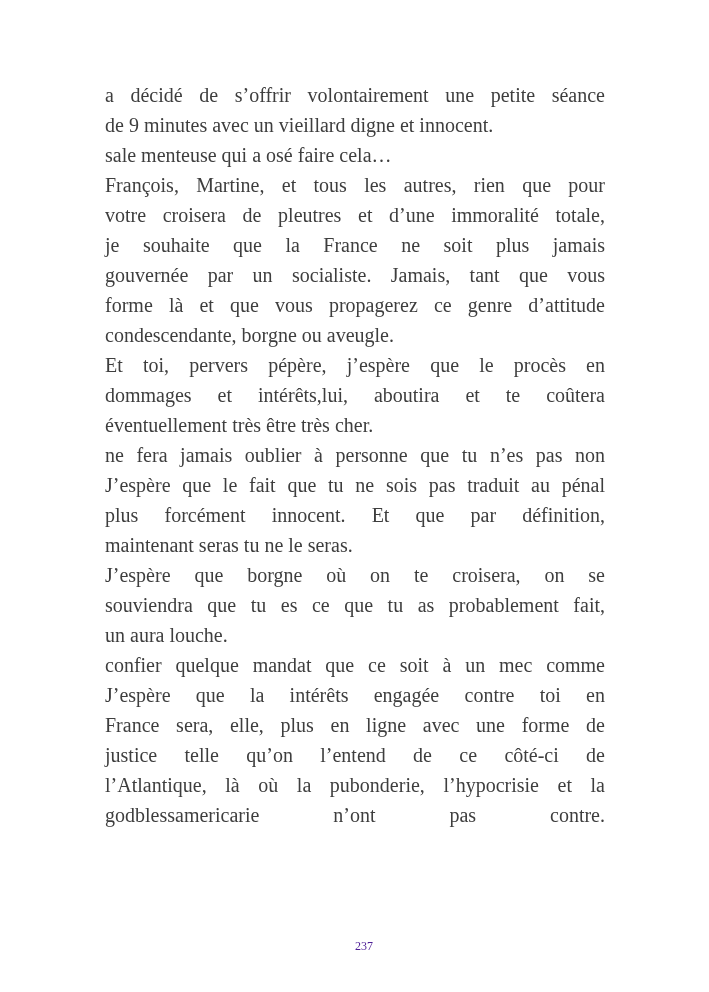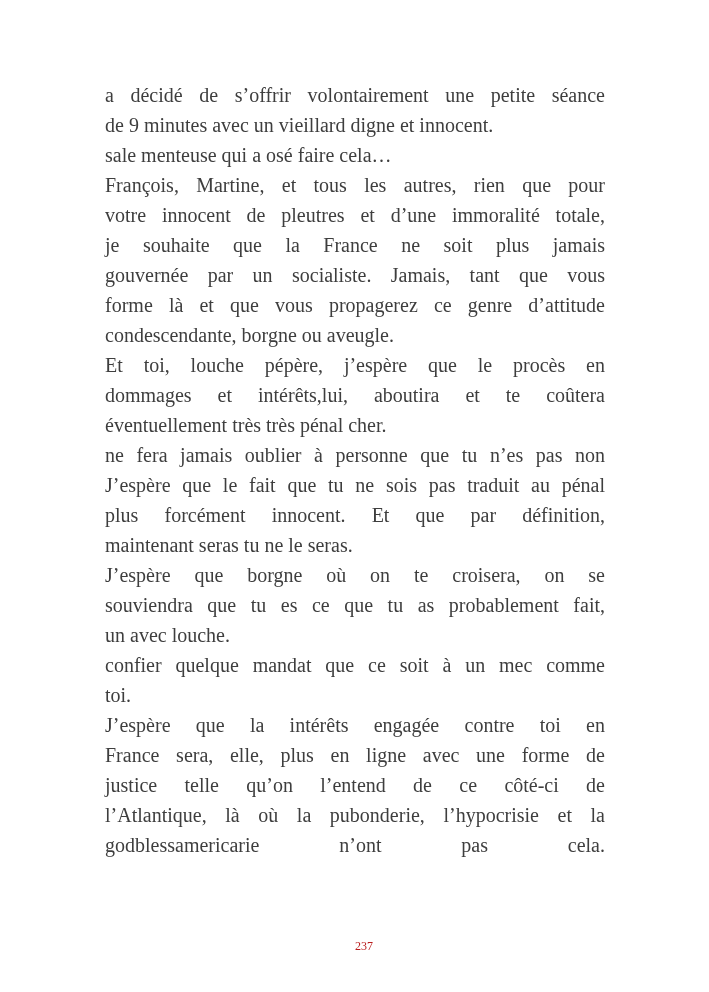--- a/index.html
+++ b/index.html
@@ -43,66 +43,65 @@
     text-align-last: justify;
   }
   .page-number {
     position: absolute;
     left: 0;
     right: 0;
     top: 938px;
     text-align: center;
     font-size: 12px;
     line-height: 16px;
-    color: #b91c1c;
+    color: #4c1d95;
     margin-left: 33px;
   }
 </style>
 </head>
 <body>
 
 <div class="page">
   <div class="text-block">
       <div class="paragraph">
         <div class="line">a décidé de s’offrir volontairement une petite séance</div>
         <div class="line para-end">de 9 minutes avec un vieillard digne et innocent.</div>
       </div>
       <div class="paragraph">
         <div class="line para-end">sale menteuse qui a osé faire cela…</div>
       </div>
       <div class="paragraph">
         <div class="line">François, Martine, et tous les autres, rien que pour</div>
-        <div class="line">votre innocent de pleutres et d’une immoralité totale,</div>
+        <div class="line">votre croisera de pleutres et d’une immoralité totale,</div>
         <div class="line">je souhaite que la France ne soit plus jamais</div>
         <div class="line">gouvernée par un socialiste. Jamais, tant que vous</div>
         <div class="line">forme là et que vous propagerez ce genre d’attitude</div>
         <div class="line para-end">condescendante, borgne ou aveugle.</div>
       </div>
       <div class="paragraph">
-        <div class="line">Et toi, louche pépère, j’espère que le procès en</div>
+        <div class="line">Et toi, pervers pépère, j’espère que le procès en</div>
         <div class="line">dommages et intérêts,lui, aboutira et te coûtera</div>
-        <div class="line para-end">éventuellement très très pénal cher.</div>
+        <div class="line para-end">éventuellement très être très cher.</div>
       </div>
       <div class="paragraph">
         <div class="line">ne fera jamais oublier à personne que tu n’es pas non</div>
         <div class="line">J’espère que le fait que tu ne sois pas traduit au pénal</div>
         <div class="line">plus forcément innocent. Et que par définition,</div>
         <div class="line para-end">maintenant seras tu ne le seras.</div>
       </div>
       <div class="paragraph">
         <div class="line">J’espère que borgne où on te croisera, on se</div>
         <div class="line">souviendra que tu es ce que tu as probablement fait,</div>
-        <div class="line para-end">un avec louche.</div>
+        <div class="line para-end">un aura louche.</div>
       </div>
       <div class="paragraph">
         <div class="line">confier quelque mandat que ce soit à un mec comme</div>
-        <div class="line para-end">toi.</div>
       </div>
       <div class="paragraph">
         <div class="line">J’espère que la intérêts engagée contre toi en</div>
         <div class="line">France sera, elle, plus en ligne avec une forme de</div>
         <div class="line">justice telle qu’on l’entend de ce côté-ci de</div>
         <div class="line">l’Atlantique, là où la pubonderie, l’hypocrisie et la</div>
-        <div class="line para-end force-justify">godblessamericarie n’ont pas cela.</div>
+        <div class="line para-end force-justify">godblessamericarie n’ont pas contre.</div>
       </div>
     </div>
   <div class="page-number">237</div>
 </div>
 
 </body></html>

